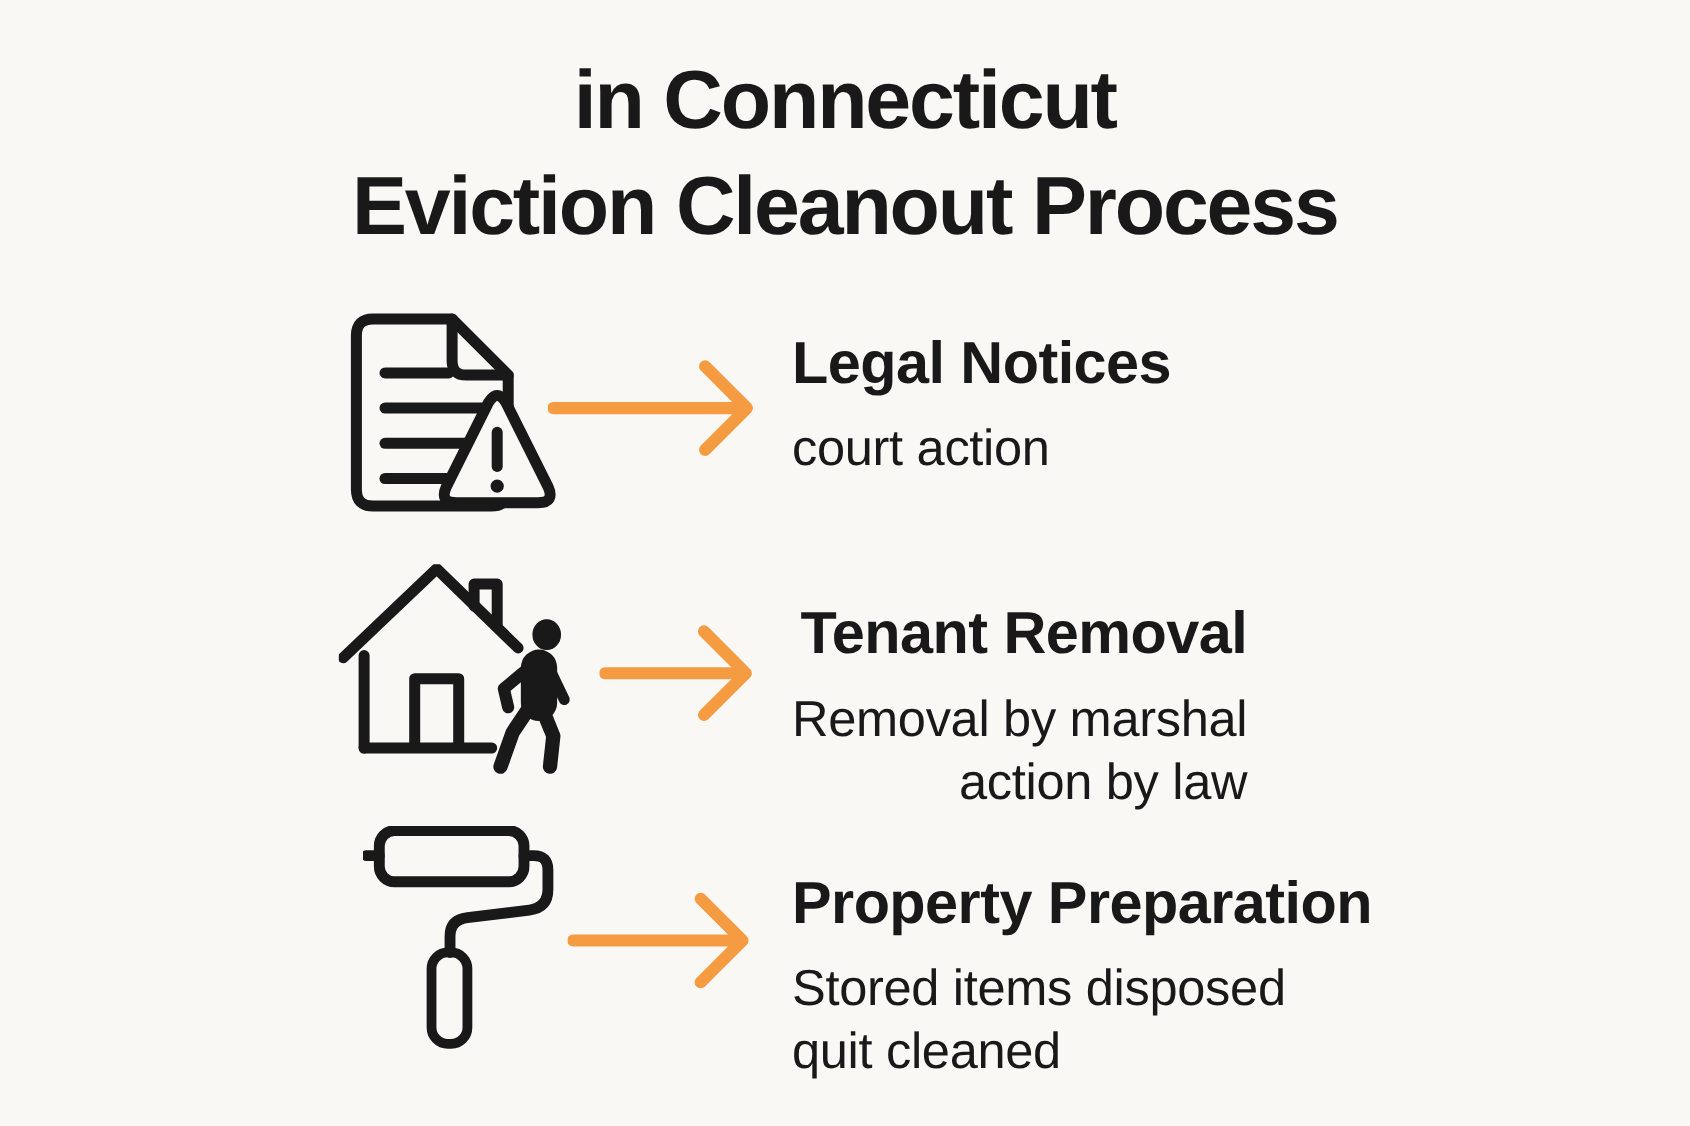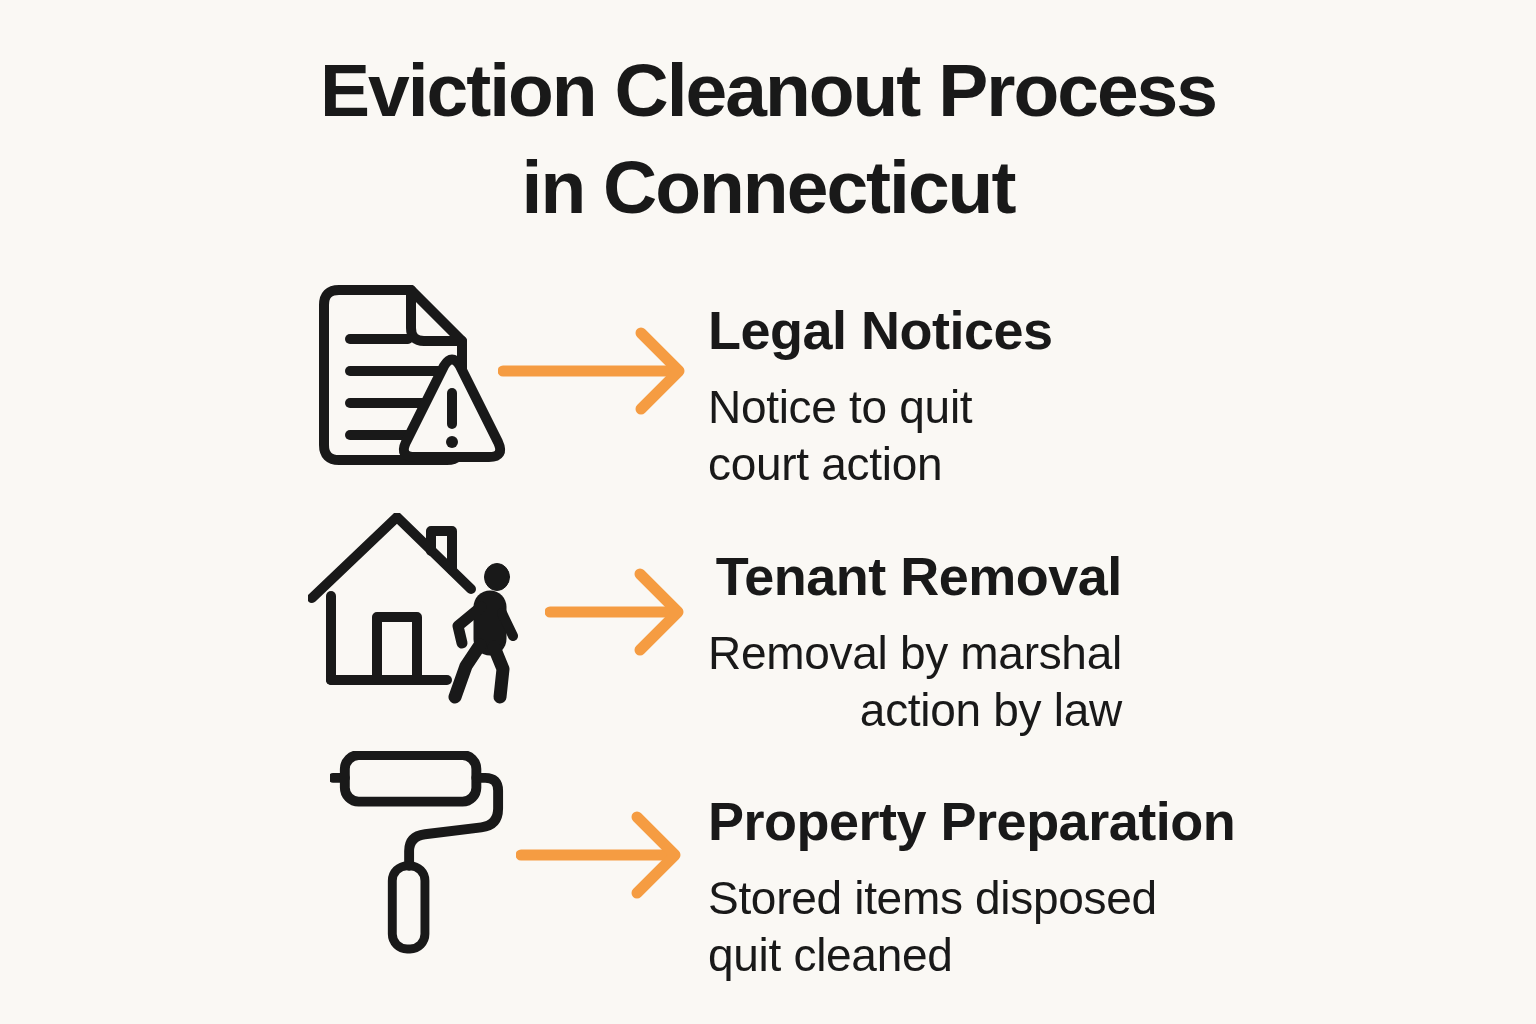--- a/index.html
+++ b/index.html
@@ -35,21 +35,21 @@
   }
   .title .title-line { display: block; }
 
   .step { position: absolute; }
   .icon-box { position: absolute; color: var(--ink); }
   .icon-box svg { display: block; width: 100%; height: 100%; }
 
   .arrow { position: absolute; color: var(--accent); }
   .arrow svg { display: block; width: 100%; height: 100%; }
 
-  .step-text { position: absolute; }
+  .step-text { position: absolute; margin-left: 12px; }
   .step-heading {
     font-size: 54px;
     line-height: 60px;
     font-weight: 700;
     letter-spacing: -0.5px;
     margin-bottom: 19px;
     white-space: nowrap;
   }
   .step-line {
     font-size: 46px;
@@ -71,22 +71,22 @@
   .icon-3  { left: 330px; top: 751px; width: 178px; height: 206px; }
   .arrow-3 { left: 516px; top: 811px; width: 166px; height: 88px; }
   .text-3  { left: 708px; top: 791px; }
 </style>
 </head>
 <body>
 
 <div class="canvas">
 
   <h1 class="title">
+    <span class="title-line">in Connecticut</span>
     <span class="title-line">Eviction Cleanout Process</span>
-    <span class="title-line">in Connecticut</span>
   </h1>
 
   <section class="step">
     <div class="icon-box icon-1">
       <svg viewBox="0 0 200 190" fill="none">
         <g stroke="currentColor" stroke-width="10" stroke-linecap="round" stroke-linejoin="round">
           <path d="M99 9 H27 Q12 9 12 24 V164 Q12 179 27 179 H135 Q150 179 150 164 V60 Z"></path>
           <path d="M99 9 V47 Q99 60 112 60 H150"></path>
           <path d="M38 58 H96"></path>
           <path d="M38 90 H139"></path>
@@ -101,21 +101,20 @@
     <div class="arrow arrow-1">
       <svg viewBox="0 0 188 88" fill="none">
         <g stroke="currentColor" stroke-width="11" stroke-linecap="round" stroke-linejoin="round">
           <path d="M5 44 H178"></path>
           <path d="M143 6 L181 44 L143 82"></path>
         </g>
       </svg>
     </div>
     <div class="step-text text-1">
       <h2 class="step-heading">Legal Notices</h2>
-      <p class="step-line">Notice to quit</p>
       <p class="step-line">court action</p>
     </div>
   </section>
 
   <section class="step">
     <div class="icon-box icon-2">
       <svg viewBox="0 0 220 192" fill="none">
         <g stroke="currentColor" stroke-width="10" stroke-linecap="round" stroke-linejoin="round">
           <path d="M3 85 L88 4 L162 76"></path>
           <path d="M122 38 V18 H143 V57"></path>

